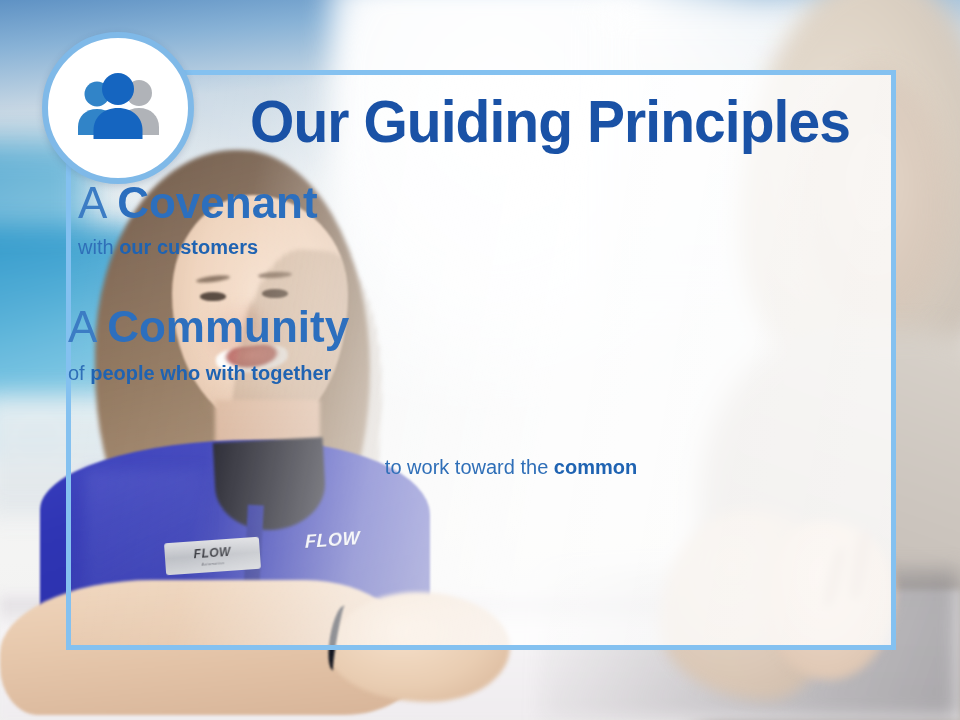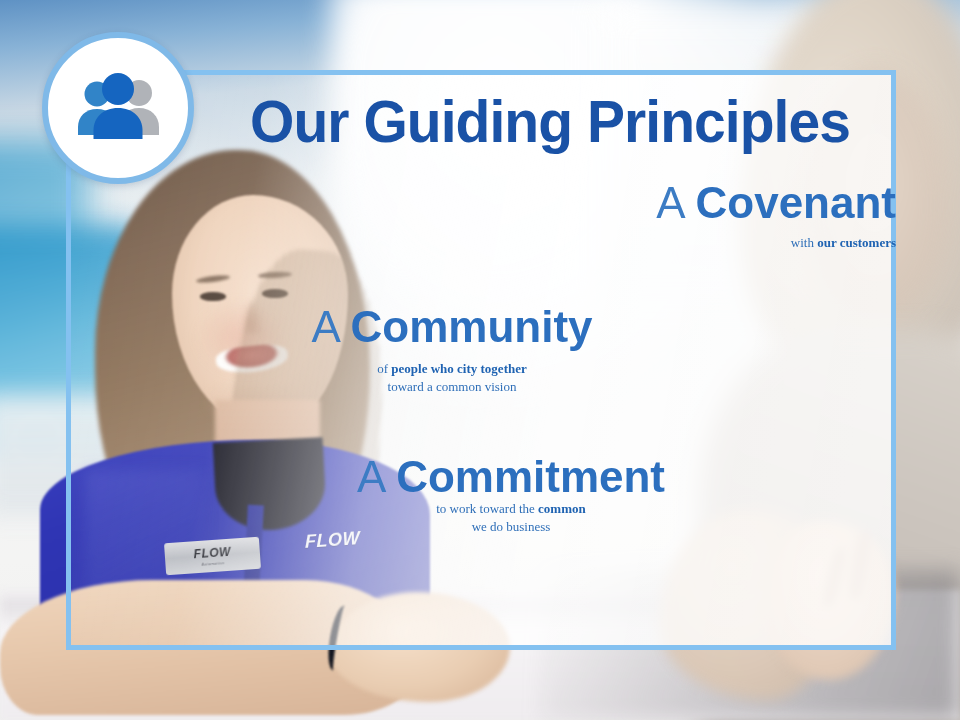--- a/index.html
+++ b/index.html
@@ -294,33 +294,32 @@
   .p-head {
     font-size:44px;
     line-height:1.05;
     color:#2c71bf;
     white-space:nowrap;
   }
   .p-head .art { font-weight:normal; color:#3c7cc4; }
   .p-head .word { font-weight:bold; color:#2c6fbe; }
 
   .p-sub {
-    font-size:13px;
+    font-size:20px;
     line-height:1.38;
     color:#2f6fb8;
     font-weight:normal;
-    font-family:Liberation Serif, serif;
   }
   .p-sub b { font-weight:bold; color:#1f63b2; }
 
   
-  .pr-covenant { top:108px; left:0; text-align:right; }
+  .pr-covenant { top:108px; left:10px; text-align:left; }
   .pr-covenant .p-sub { margin-top:8px; }
 
-  .pr-community { top:232px; left:0; text-align:center; padding-right:60px; }
+  .pr-community { top:232px; left:0; padding-right:60px; }
   .pr-community .p-sub { margin-top:10px; }
 
   .pr-commitment { top:382px; left:0; text-align:center; padding-left:58px; }
   .pr-commitment .p-sub { }
 
 </style>
 </head>
 <body>
 
 <div id="stage">
@@ -397,39 +396,29 @@
       </div>
     </div>
 
     <div class="principle pr-community">
       <div class="p-head">
         <span class="art">A</span>
         <span class="word">Community</span>
       </div>
       <div class="p-sub">
         <div>
-          <span>of </span><b>people who city together</b>
+          <span>of </span><b>people who with together</b>
         </div>
-        <div>
-          <span>toward a common vision</span>
-        </div>
       </div>
     </div>
 
     <div class="principle pr-commitment">
-      <div class="p-head">
-        <span class="art">A</span>
-        <span class="word">Commitment</span>
-      </div>
       <div class="p-sub">
         <div>
           <span>to work toward the </span><b>common</b>
-        </div>
-        <div>
-          <span>we do business</span>
         </div>
       </div>
     </div>
 
   </div>
 
   <div class="icon-badge">
     <span>
       <svg width="96" height="70" viewBox="0 0 96 70" aria-hidden="true">
 

